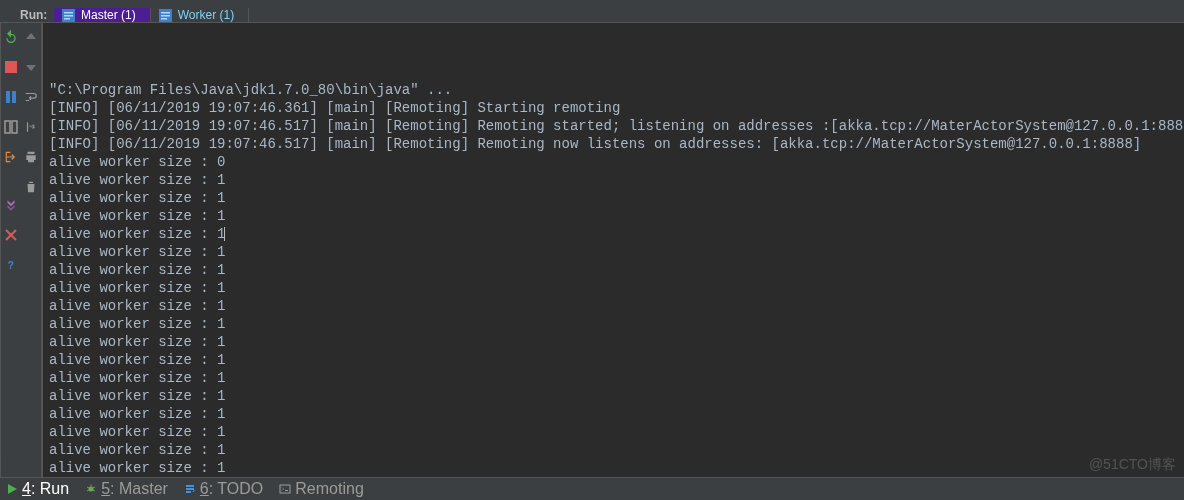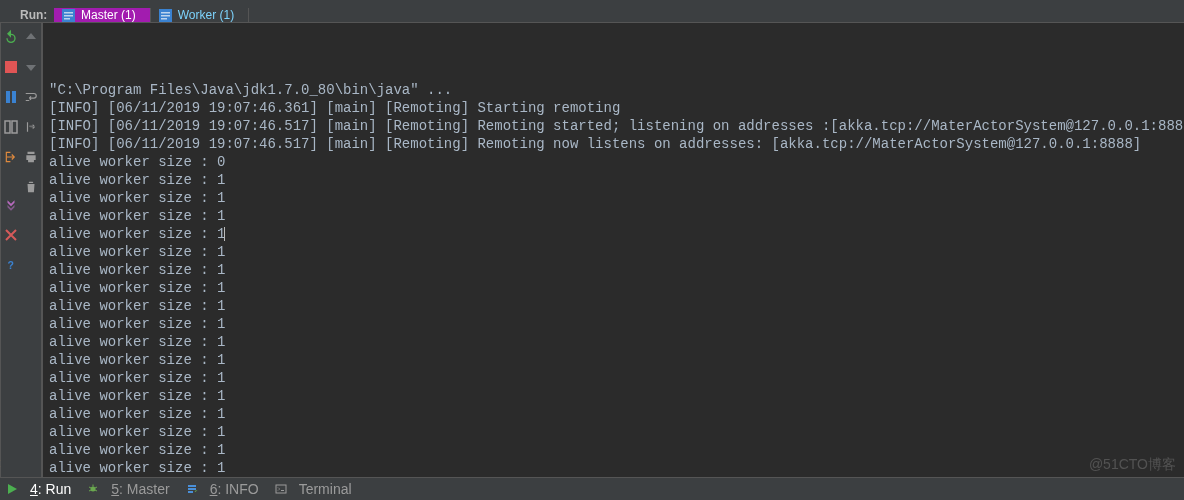--- a/index.html
+++ b/index.html
@@ -36,21 +36,21 @@
   }
   .tab {
     display: flex;
     align-items: center;
     padding: 0 14px 0 8px;
     border-right: 1px solid #555;
     color: #7dd3fc;
     gap: 6px;
   }
   .tab.active {
-    background: #a21caf;
+    background: #4c1d95;
     color: #ffffff;
   }
   .tab .runicon {
     width: 13px; height: 13px; position: relative;
   }
   .tab .runicon svg { display:block; }
 
   
   .main {
     display: flex;
@@ -126,23 +126,23 @@
     background: #3c3f41;
     border-top: 1px solid #555;
     display: flex;
     align-items: center;
     padding: 0 6px;
     gap: 16px;
   }
   .status-item {
     display: flex;
     align-items: center;
-    gap: 12px;
+    gap: 4px;
     color: #9b9b9b;
-    font-size: 14px;
+    font-size: 16px;
   }
   .status-item.active { color: #ffffff; }
   .status-item .ul { text-decoration: underline; }
 
   .watermark {
     position: absolute;
     right: 8px; bottom: 26px;
     color: rgba(200,200,200,0.25);
     font-size: 14px;
     font-family: sans-serif;
@@ -294,26 +294,26 @@
           <circle cx="12" cy="12" r="5" fill="#6aa84f"></circle>
           <path stroke="#6aa84f" stroke-width="2" d="M4 8l4 2M4 16l4-2M20 8l-4 2M20 16l-4-2M12 3v4"></path>
         </svg>
       <span><span class="ul">5</span><span>: Master</span></span>
     </div>
     <div class="status-item">
       <svg width="12" height="12" viewBox="0 0 24 24">
           <path fill="#4a90d9" d="M4 4h16v4H4zM4 10h16v4H4zM4 16h10v4H4z"></path>
           <path fill="#6aa84f" d="M17 16l2 2 4-4"></path>
         </svg>
-      <span><span class="ul">6</span><span>: INFO</span></span>
+      <span><span class="ul">6</span><span>: TODO</span></span>
     </div>
     <div class="status-item">
       <svg width="12" height="12" viewBox="0 0 24 24">
           <rect x="2" y="4" width="20" height="16" fill="none" stroke="#9b9b9b" stroke-width="2"></rect>
           <path stroke="#9b9b9b" stroke-width="2" d="M6 9l3 3-3 3M12 15h6"></path>
         </svg>
-      <span>Terminal</span>
+      <span>Remoting</span>
     </div>
   </div>
 
 </div>
 
 <div class="watermark">@51CTO博客</div>
 
 </body></html>

